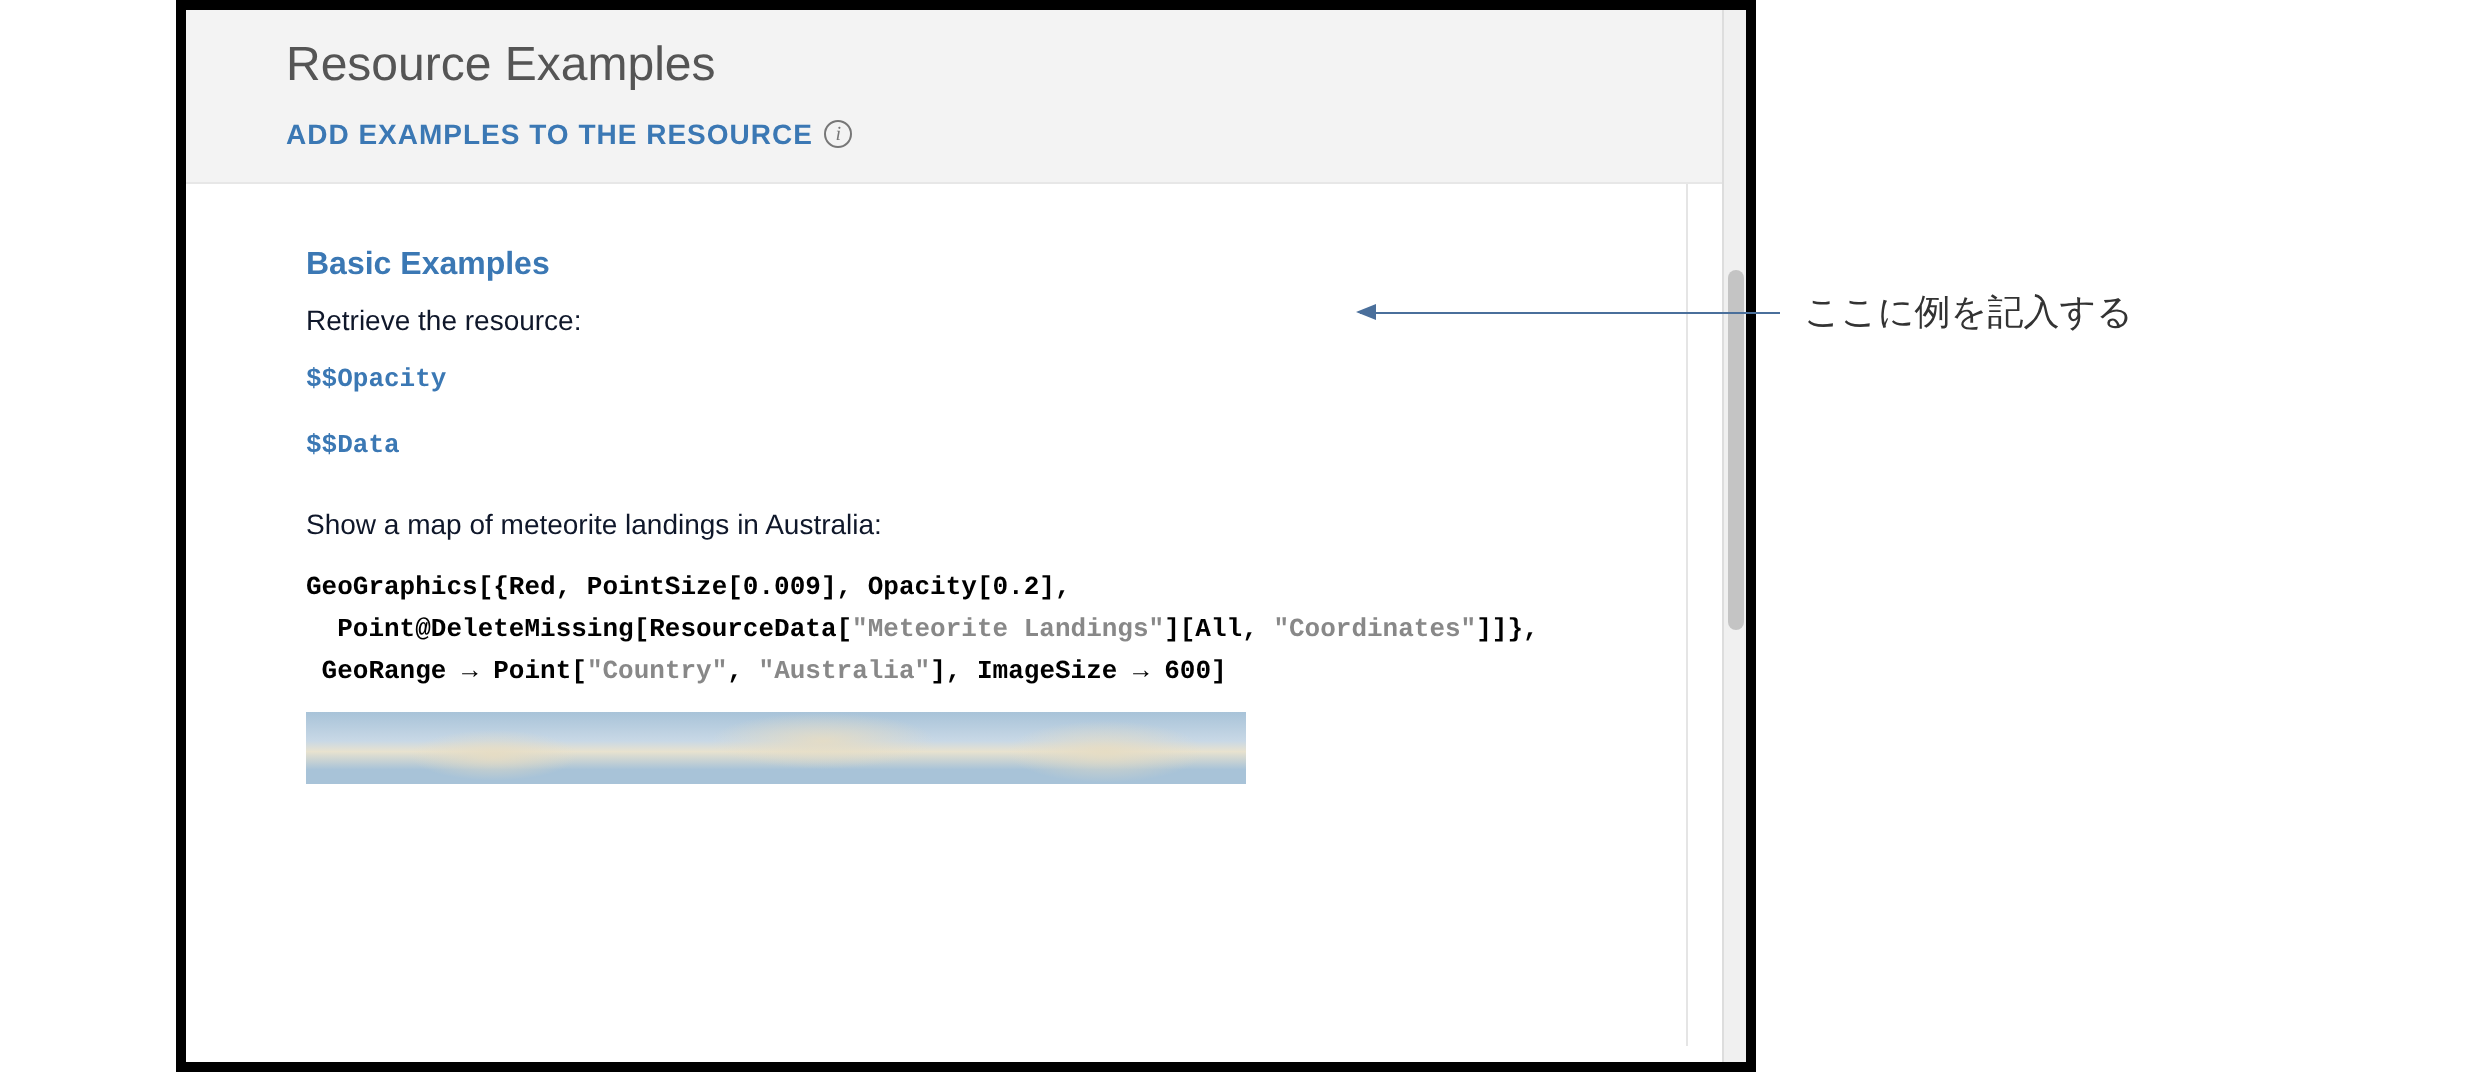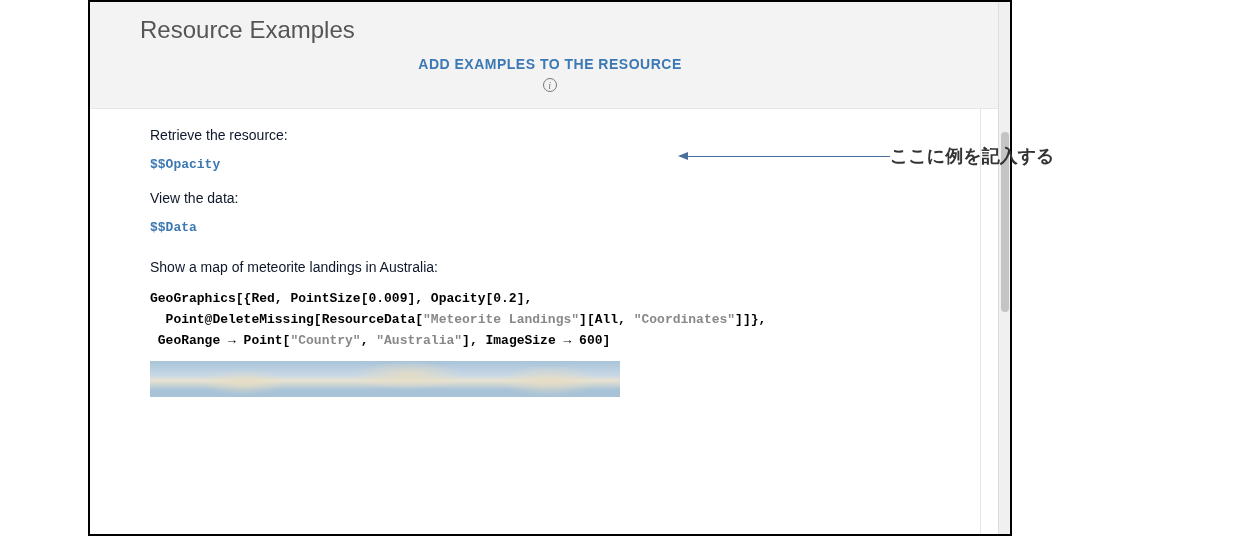--- a/index.html
+++ b/index.html
@@ -7,24 +7,24 @@
       font-family: -apple-system, BlinkMacSystemFont, "Segoe UI", Helvetica, Arial, sans-serif;
       background: #ffffff;
       position: relative;
       width: 1246px;
       height: 536px;
     }
     .doc-window {
       position: absolute;
       left: 88px;
       top: 0;
-      width: 924px;
+      width: 790px;
       height: 536px;
       background: #ffffff;
-      border: 2px solid #000000;
+      border: 5px solid #000000;
       box-shadow: 0 0 0 rgba(0,0,0,0);
       overflow: hidden;
     }
     .doc-window::before, .doc-window::after {
       
       content: '';
       position: absolute;
       left: 0; right: 0;
       height: 4px;
     }
@@ -40,21 +40,20 @@
       margin-bottom: 12px;
     }
     .subheader {
       font-size: 14px;
       font-weight: 700;
       letter-spacing: 0.5px;
       color: #3b78b4;
       display: flex;
       align-items: center;
       gap: 6px;
-      flex-direction: column;
     }
     .info-icon {
       width: 14px;
       height: 14px;
       border: 1.3px solid #777;
       border-radius: 50%;
       display: inline-flex;
       align-items: center;
       justify-content: center;
       font-family: Georgia, serif;
@@ -162,47 +161,47 @@
     .callout-arrow {
       position: absolute;
       left: -2px;
       top: -4px;
       width: 0; height: 0;
       border-top: 4.5px solid transparent;
       border-bottom: 4.5px solid transparent;
       border-right: 10px solid #4a6f9b;
     }
     .callout-text {
+      margin-left: 12px;
       font-size: 18px;
       color: #333;
       white-space: nowrap;
-      font-weight: bold;
     }
   </style>
 </head>
 <body>
 
 <div class="doc-window">
 
   <div class="header-section">
     <div class="page-title">Resource Examples</div>
     <div class="subheader">
       <span>ADD EXAMPLES TO THE RESOURCE</span>
       <span class="info-icon">i</span>
     </div>
   </div>
 
   <div class="content">
 
+    <div class="section-heading">Basic Examples</div>
 
     <div class="body-text">Retrieve the resource:</div>
 
     <div class="placeholder-code">$$Opacity</div>
 
-    <div class="body-text">View the data:</div>
 
     <div class="placeholder-code">$$Data</div>
 
 
     <div class="spacer"></div>
 
     <div class="body-text">Show a map of meteorite landings in Australia:</div>
 
     <div class="code-block"><span>GeoGraphics[{Red, PointSize[0.009], Opacity[0.2],</span>
 <span>  Point@DeleteMissing[ResourceData[</span><span class="str">"Meteorite Landings"</span><span>][All, </span><span class="str">"Coordinates"</span><span>]]},</span>

